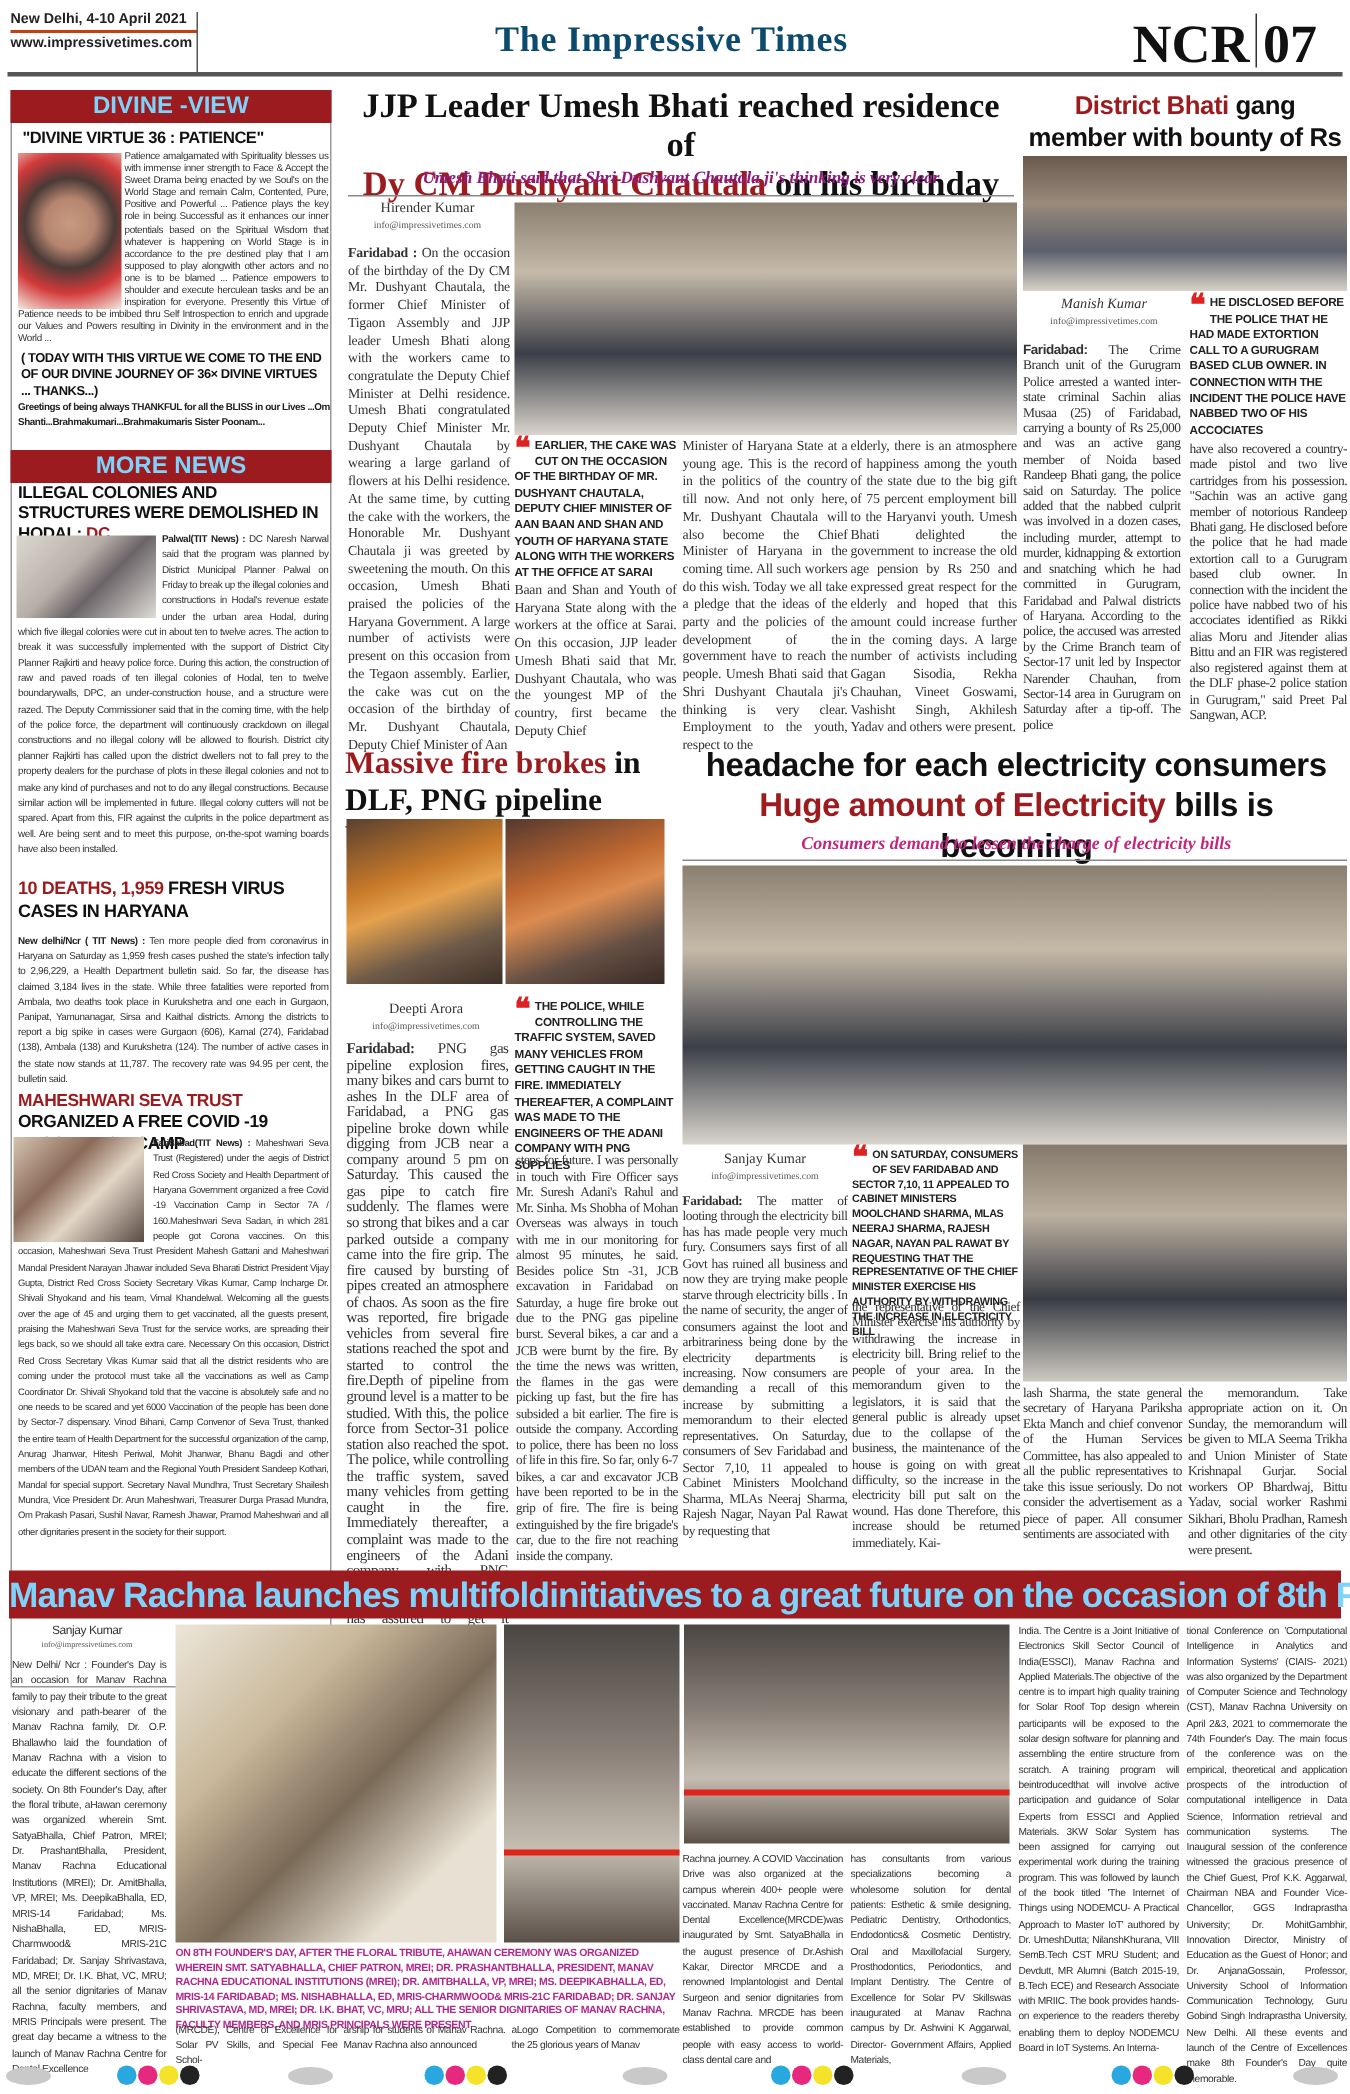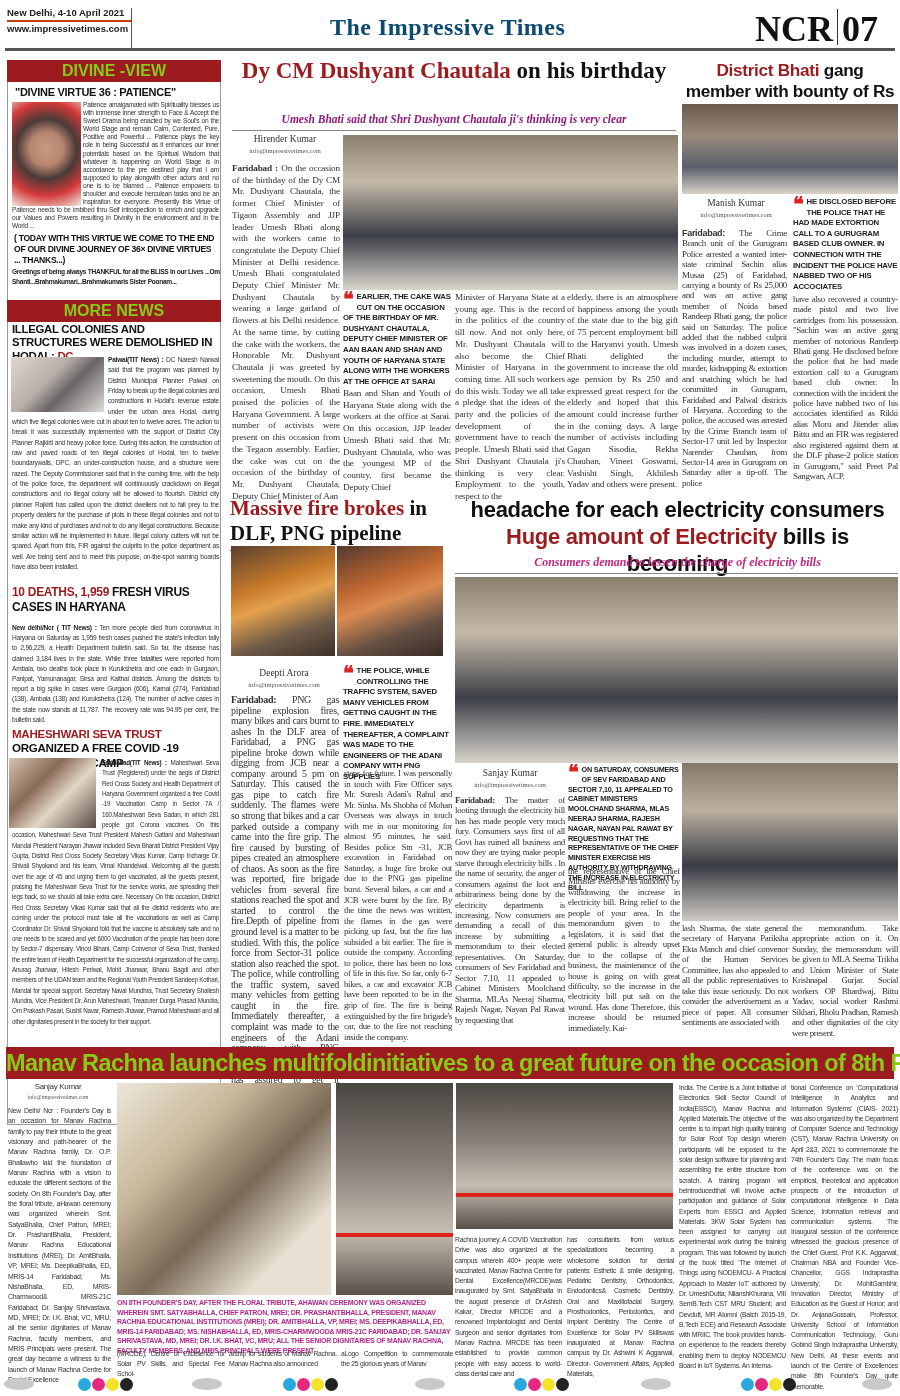--- a/index.html
+++ b/index.html
@@ -9,21 +9,21 @@
 .serif{font-family:"Liberation Serif",serif}
 .red{color:#9b1b1e}
 .hdr-left{left:7px;top:6px;width:125px;font-family:"Liberation Sans",sans-serif;font-weight:bold;font-size:9.5px;line-height:14px;color:#222}
 .hdr-left .ln{border-bottom:2px solid #c2410c}
 .hdr-vline{left:131px;top:8px;width:1px;height:40px;background:#555}
 .masthead{left:330px;top:14px;font-family:"Liberation Serif",serif;font-weight:bold;font-size:24px;letter-spacing:0.5px;color:#0c4a6e}
 .ncr{left:755px;top:8px;font-family:"Liberation Serif",serif;font-weight:bold;font-size:36px;color:#111}
 .ncr .bar{display:inline-block;width:1px;height:36px;background:#333;margin:0 4px;vertical-align:-4px}
 .topline{left:5px;top:48px;width:890px;height:3px;background:#555}
 .box{border:1px solid #999}
-.redband{background:#9b1b1e;color:#84cc16;text-align:center;font-family:"Liberation Sans",sans-serif;font-weight:bold}
+.redband{background:#9b1b1e;color:#7dd3fc;text-align:center;font-family:"Liberation Sans",sans-serif;font-weight:bold}
 .txt{font-size:9px;line-height:11.6px;text-align:justify;color:#333}
 .txt-c{font-family:"Liberation Sans",sans-serif;font-size:7.6px;line-height:10.6px;text-align:justify;color:#333;letter-spacing:-0.25px}
 .byline{text-align:center;font-size:9.5px;color:#333}
 .email{text-align:center;font-size:6.5px;color:#555}
 .pull{font-family:"Liberation Sans",sans-serif;font-weight:bold;font-size:7.8px;line-height:10.6px;color:#222;text-transform:uppercase;letter-spacing:-0.2px}
 .quote-mark{color:#d22;font-family:"Liberation Serif",serif;font-weight:bold;font-size:20px;line-height:14px;float:left;margin-right:3px;height:14px}
 .photo-fire{background:linear-gradient(160deg,#5a4030,#c77a2a 35%,#e5a14d 50%,#6e5a48 75%,#3d3028)}
 .photo-police{background:linear-gradient(180deg,#6a5a4e,#9a8a7c 35%,#5a5f6b 70%,#d8d2c8)}
 .photo-group{background:linear-gradient(180deg,#8b7f70,#c5b9a8 30%,#3c3f48 65%,#d9d4cc)}
 .photo-room{background:linear-gradient(135deg,#ece6da,#c9b89a 30%,#7a6a58 55%,#e8e0d2 80%)}
@@ -86,20 +86,21 @@
   <span>ORGANIZED A FREE COVID -19 VACCINATION CAMP</span>
 </div>
 <div class="abs photo-camp" style="left:9px;top:758px;width:87px;height:70px;"></div>
 <div class="abs txt-c" style="left:12px;top:758px;width:207px;height:362px;font-size:6.3px;line-height:10.35px;">
   <div style="float:left;width:90px;height:72px;"></div>
   <b style="color:#222">Faridabad(TIT News) :</b>
   <span>Maheshwari Seva Trust (Registered) under the aegis of District Red Cross Society and Health Department of Haryana Government organized a free Covid -19 Vaccination Camp in Sector 7A / 160.Maheshwari Seva Sadan, in which 281 people got Corona vaccines. On this occasion, Maheshwari Seva Trust President Mahesh Gattani and Maheshwari Mandal President Narayan Jhawar included Seva Bharati District President Vijay Gupta, District Red Cross Society Secretary Vikas Kumar, Camp Incharge Dr. Shivali Shyokand and his team, Vimal Khandelwal. Welcoming all the guests over the age of 45 and urging them to get vaccinated, all the guests present, praising the Maheshwari Seva Trust for the service works, are spreading their legs back, so we should all take extra care. Necessary On this occasion, District Red Cross Secretary Vikas Kumar said that all the district residents who are coming under the protocol must take all the vaccinations as well as Camp Coordinator Dr. Shivali Shyokand told that the vaccine is absolutely safe and no one needs to be scared and yet 6000 Vaccination of the people has been done by Sector-7 dispensary. Vinod Bihani, Camp Convenor of Seva Trust, thanked the entire team of Health Department for the successful organization of the camp, Anurag Jhanwar, Hitesh Periwal, Mohit Jhanwar, Bhanu Bagdi and other members of the UDAN team and the Regional Youth President Sandeep Kothari, Mandal for special support. Secretary Naval Mundhra, Trust Secretary Shailesh Mundra, Vice President Dr. Arun Maheshwari, Treasurer Durga Prasad Mundra, Om Prakash Pasari, Sushil Navar, Ramesh Jhawar, Pramod Maheshwari and all other dignitaries present in the society for their support.</span>
 </div>
 
 <div class="abs serif" style="left:230px;top:58px;width:448px;text-align:center;font-weight:bold;font-size:23px;line-height:26px;color:#111;">
+  <div>JJP Leader Umesh Bhati reached residence of</div>
   <div><span class="red">Dy CM Dushyant Chautala</span> <span>on his birthday</span></div>
 </div>
 <div class="abs serif" style="left:230px;top:113px;width:448px;text-align:center;font-weight:bold;font-style:italic;font-size:11.5px;color:#8e1a7e;">Umesh Bhati said that Shri Dushyant Chautala ji's thinking is very clear</div>
 <div class="abs" style="left:232px;top:130px;width:444px;height:1px;background:#888;"></div>
 <div class="abs byline" style="left:230px;top:134px;width:110px;">Hirender Kumar</div>
 <div class="abs email" style="left:230px;top:147px;width:110px;">info@impressivetimes.com</div>
 <div class="abs txt" style="left:232px;top:163px;width:108px;font-size:9.2px;line-height:11.7px;letter-spacing:-0.15px;">
   <b>Faridabad :</b>
   <span>On the occasion of the birthday of the Dy CM Mr. Dushyant Chautala, the former Chief Minister of Tigaon Assembly and JJP leader Umesh Bhati along with the workers came to congratulate the Deputy Chief Minister at Delhi residence. Umesh Bhati congratulated Deputy Chief Minister Mr. Dushyant Chautala by wearing a large garland of flowers at his Delhi residence. At the same time, by cutting the cake with the workers, the Honorable Mr. Dushyant Chautala ji was greeted by sweetening the mouth. On this occasion, Umesh Bhati praised the policies of the Haryana Government. A large number of activists were present on this occasion from the Tegaon assembly. Earlier, the cake was cut on the occasion of the birthday of Mr. Dushyant Chautala, Deputy Chief Minister of Aan</span>
 </div>
@@ -110,21 +111,21 @@
 </div>
 <div class="abs txt" style="left:343px;top:388px;width:108px;font-size:9.2px;line-height:11.7px;letter-spacing:-0.15px;">Baan and Shan and Youth of Haryana State along with the workers at the office at Sarai. On this occasion, JJP leader Umesh Bhati said that Mr. Dushyant Chautala, who was the youngest MP of the country, first became the Deputy Chief</div>
 <div class="abs txt" style="left:455px;top:292px;width:110px;font-size:9.2px;line-height:11.7px;letter-spacing:-0.15px;">Minister of Haryana State at a young age. This is the record in the politics of the country till now. And not only here, Mr. Dushyant Chautala will also become the Chief Minister of Haryana in the coming time. All such workers do this wish. Today we all take a pledge that the ideas of the party and the policies of the development of the government have to reach the people. Umesh Bhati said that Shri Dushyant Chautala ji's thinking is very clear. Employment to the youth, respect to the</div>
 <div class="abs txt" style="left:567px;top:292px;width:111px;font-size:9.2px;line-height:11.7px;letter-spacing:-0.15px;">elderly, there is an atmosphere of happiness among the youth of the state due to the big gift of 75 percent employment bill to the Haryanvi youth. Umesh Bhati delighted the government to increase the old age pension by Rs 250 and expressed great respect for the elderly and hoped that this amount could increase further in the coming days. A large number of activists including Gagan Sisodia, Rekha Chauhan, Vineet Goswami, Vashisht Singh, Akhilesh Yadav and others were present.</div>
 
 <div class="abs cond" style="left:682px;top:60px;width:216px;text-align:center;font-weight:bold;font-size:17.2px;line-height:21px;color:#111;">
   <span class="red">District Bhati</span>
   <span>gang member with bounty of Rs 25,000 held</span>
 </div>
 <div class="abs photo-police" style="left:682px;top:104px;width:216px;height:90px;"></div>
-<div class="abs byline" style="left:682px;top:198px;width:108px;">Manish Kumar</div>
+<div class="abs byline" style="left:682px;top:198px;width:108px;font-style:italic;">Manish Kumar</div>
 <div class="abs email" style="left:682px;top:211px;width:108px;">info@impressivetimes.com</div>
 <div class="abs txt" style="left:682px;top:228px;width:105px;font-size:9px;line-height:10.4px;letter-spacing:-0.35px;">
   <b class="cond" style="font-size:9px;">Faridabad:</b>
   <span>The Crime Branch unit of the Gurugram Police arrested a wanted inter-state criminal Sachin alias Musaa (25) of Faridabad, carrying a bounty of Rs 25,000 and was an active gang member of Noida based Randeep Bhati gang, the police said on Saturday. The police added that the nabbed culprit was involved in a dozen cases, including murder, attempt to murder, kidnapping &amp; extortion and snatching which he had committed in Gurugram, Faridabad and Palwal districts of Haryana. According to the police, the accused was arrested by the Crime Branch team of Sector-17 unit led by Inspector Narender Chauhan, from Sector-14 area in Gurugram on Saturday after a tip-off. The police</span>
 </div>
 <div class="abs pull" style="left:793px;top:197px;width:107px;">
   <span class="quote-mark">❝</span>
   <span>HE DISCLOSED BEFORE THE POLICE THAT HE HAD MADE EXTORTION CALL TO A GURUGRAM BASED CLUB OWNER. IN CONNECTION WITH THE INCIDENT THE POLICE HAVE NABBED TWO OF HIS ACCOCIATES</span>
 </div>
 <div class="abs txt" style="left:793px;top:294px;width:105px;font-size:9px;line-height:10.4px;letter-spacing:-0.35px;">have also recovered a country-made pistol and two live cartridges from his possession. "Sachin was an active gang member of notorious Randeep Bhati gang. He disclosed before the police that he had made extortion call to a Gurugram based club owner. In connection with the incident the police have nabbed two of his accociates identified as Rikki alias Moru and Jitender alias Bittu and an FIR was registered also registered against them at the DLF phase-2 police station in Gurugram," said Preet Pal Sangwan, ACP.</div>

